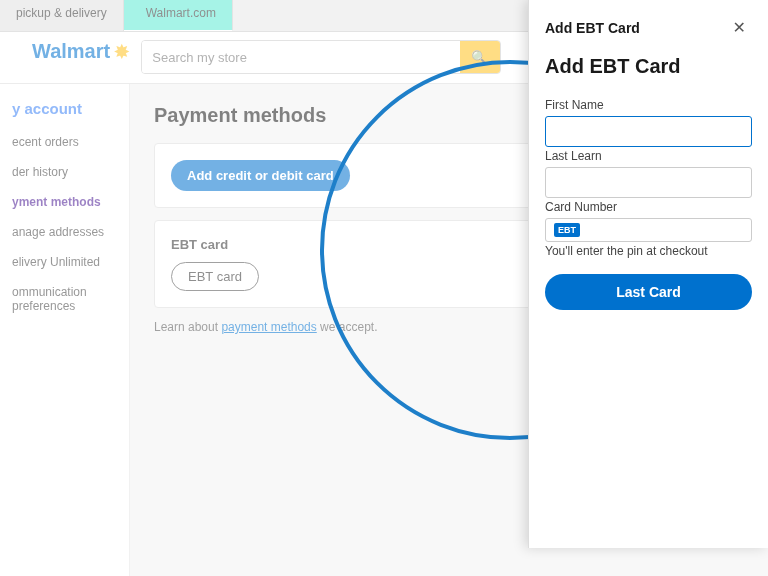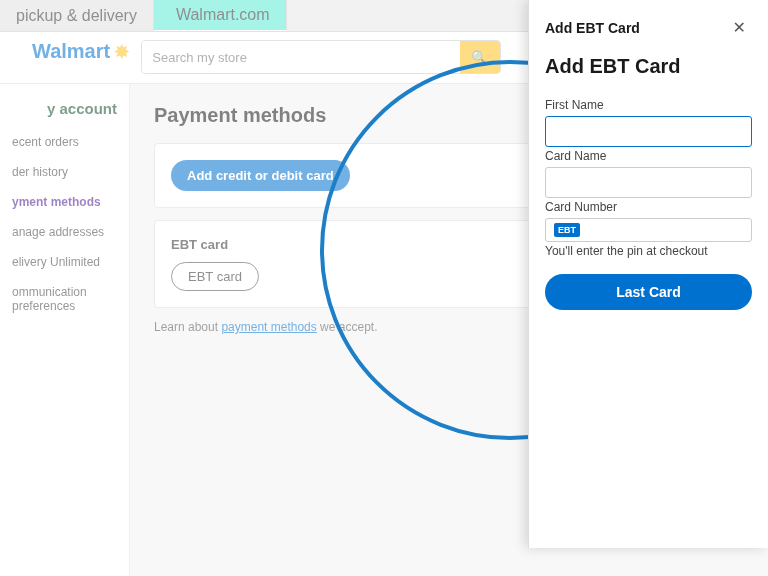--- a/index.html
+++ b/index.html
@@ -15,27 +15,26 @@
     
     .tabs-bar {
       background: #e8e8e8;
       display: flex;
       align-items: center;
       height: 32px;
       border-bottom: 1px solid #ccc;
     }
     .tab {
       padding: 6px 16px;
-      font-size: 16px;
+      font-size: 12px;
       color: #333;
       border-right: 1px solid #ccc;
       background: #e0e0e0;
       height: 100%;
       display: flex;
-      align-items: center;
       cursor: pointer;
     }
     .tab.active {
       background: #5eead4;
       border-bottom: 1px solid #fff;
       padding-left: 22px;
     }
 
     
     .header {
@@ -96,23 +95,22 @@
     .sidebar {
       width: 130px;
       background: #fff;
       border-right: 1px solid #e5e5e5;
       padding: 16px 0;
       flex-shrink: 0;
     }
     .sidebar-title {
       font-size: 15px;
       font-weight: 700;
-      color: #14532d;
+      color: #3b82f6;
       padding: 0 12px 10px 12px;
-      text-align: right;
     }
     .sidebar-item {
       padding: 8px 12px;
       font-size: 12px;
       color: #444;
       cursor: pointer;
     }
     .sidebar-item.active {
       font-weight: 700;
       color: #4c1d95;
@@ -368,21 +366,21 @@
   </div>
 
   <h2 class="modal-title-large">Add EBT Card</h2>
 
   <div class="form-group">
     <label class="form-label">First Name</label>
     <input class="form-input" type="text" style="">
   </div>
 
   <div class="form-group">
-    <label class="form-label">Card Name</label>
+    <label class="form-label">Last Learn</label>
     <input class="form-input normal" type="text" style="">
   </div>
 
   <div class="form-group">
     <label class="form-label">Card Number</label>
     <div class="card-number-wrapper">
       <span class="ebt-badge">EBT</span>
     </div>
   </div>
 

